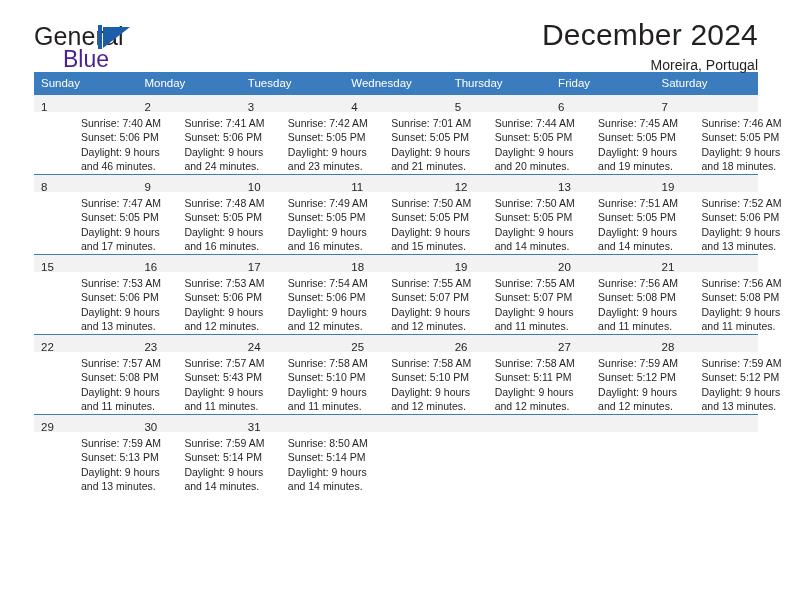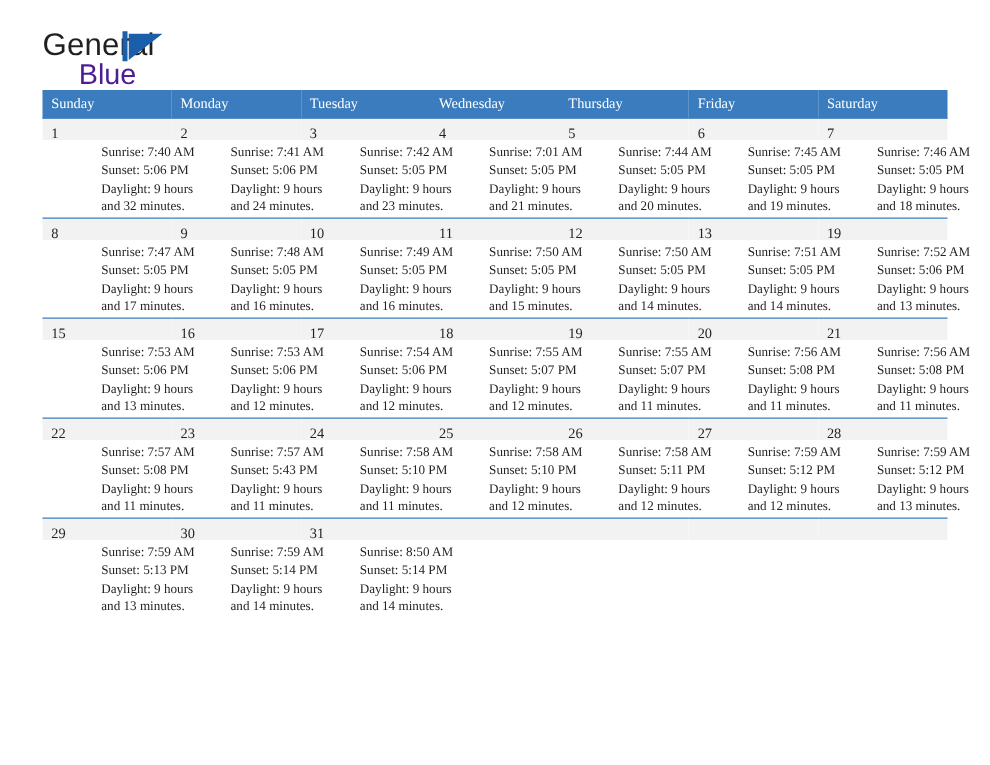--- a/index.html
+++ b/index.html
@@ -90,21 +90,20 @@
     color: #231f20;
     line-height: 20px;
     margin-top: 3px;
   }
 
   
   .calendar {
     width: 724px;
     border-collapse: collapse;
     table-layout: fixed;
-    font-family: Liberation Serif, serif;
   }
   .calendar th {
     background: #3a7cbe;
     color: #ffffff;
     font-size: 11.5px;
     font-weight: normal;
     text-align: left;
     padding: 5px 0 5px 7px;
     height: 11px;
     border: none;
@@ -152,20 +151,24 @@
 
     <div class="brand">
       <span class="brand-general">General</span>
       <span class="brand-blue">Blue</span>
       <span class="brand-mark">
         <span class="brand-bar"></span>
         <span class="brand-sail"></span>
       </span>
     </div>
 
+    <div class="title-block">
+      <div class="month-title">December 2024</div>
+      <div class="location">Moreira, Portugal</div>
+    </div>
 
   </div>
 
   <table class="calendar">
     <thead>
       <tr>
         <th>Sunday</th>
         <th>Monday</th>
         <th>Tuesday</th>
         <th>Wednesday</th>
@@ -176,21 +179,21 @@
     </thead>
     <tbody>
 
       <tr>
         <td>
           <div class="daynum-band"><span class="daynum">1</span></div>
           <div class="cell-lines">
             <div>Sunrise: 7:40 AM</div>
             <div>Sunset: 5:06 PM</div>
             <div>Daylight: 9 hours</div>
-            <div>and 32 minutes.</div>
+            <div>and 46 minutes.</div>
           </div>
         </td>
         <td>
           <div class="daynum-band"><span class="daynum">2</span></div>
           <div class="cell-lines">
             <div>Sunrise: 7:41 AM</div>
             <div>Sunset: 5:06 PM</div>
             <div>Daylight: 9 hours</div>
             <div>and 24 minutes.</div>
           </div>

